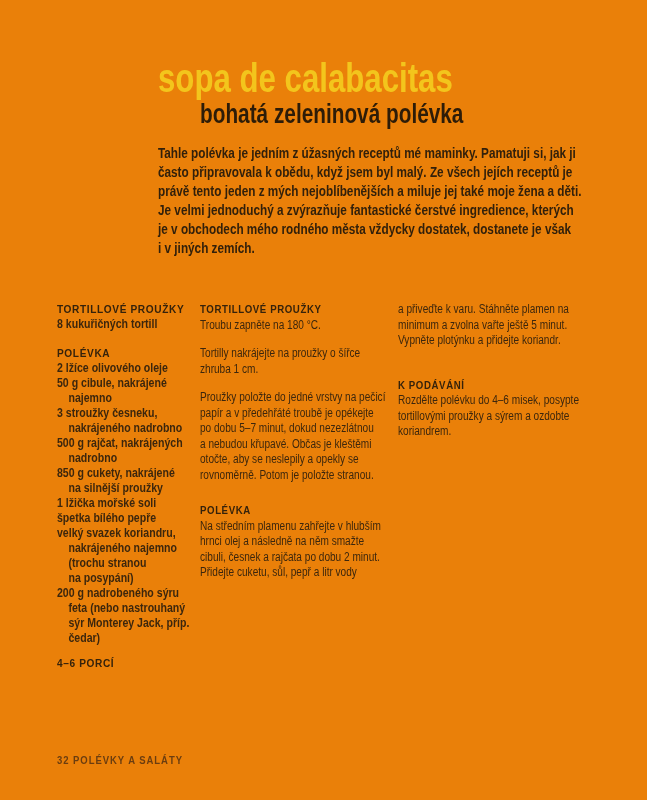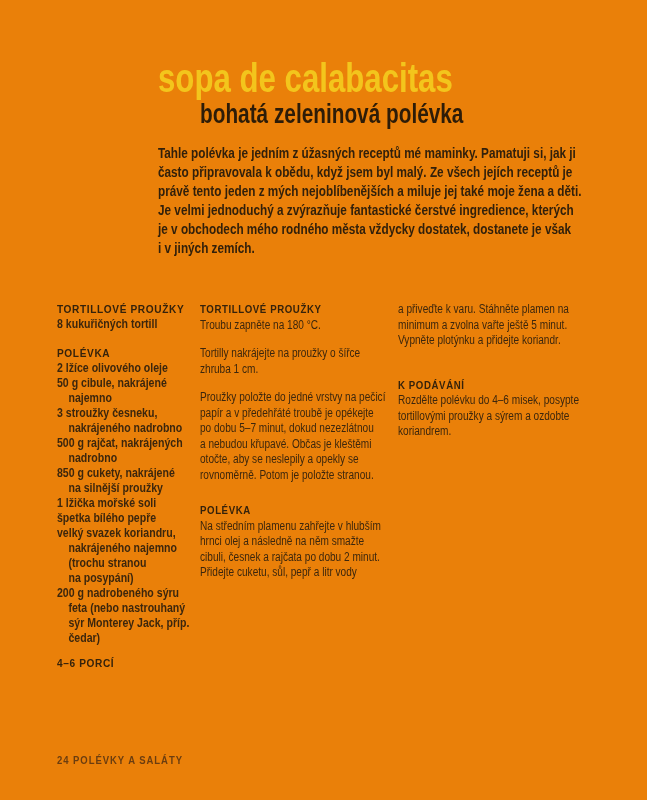--- a/index.html
+++ b/index.html
@@ -151,17 +151,17 @@
       <div class="gap gap-large"></div>
       <div class="col-header">K PODÁVÁNÍ</div>
       <div class="para">
         <div class="line">Rozdělte polévku do 4–6 misek, posypte</div>
         <div class="line">tortillovými proužky a sýrem a ozdobte</div>
         <div class="line">koriandrem.</div>
       </div>
     </div>
 
   <div class="footer">
-    <span>24</span>
+    <span>32</span>
     <span>POLÉVKY A SALÁTY</span>
   </div>
 
 </div>
 
 </body></html>

